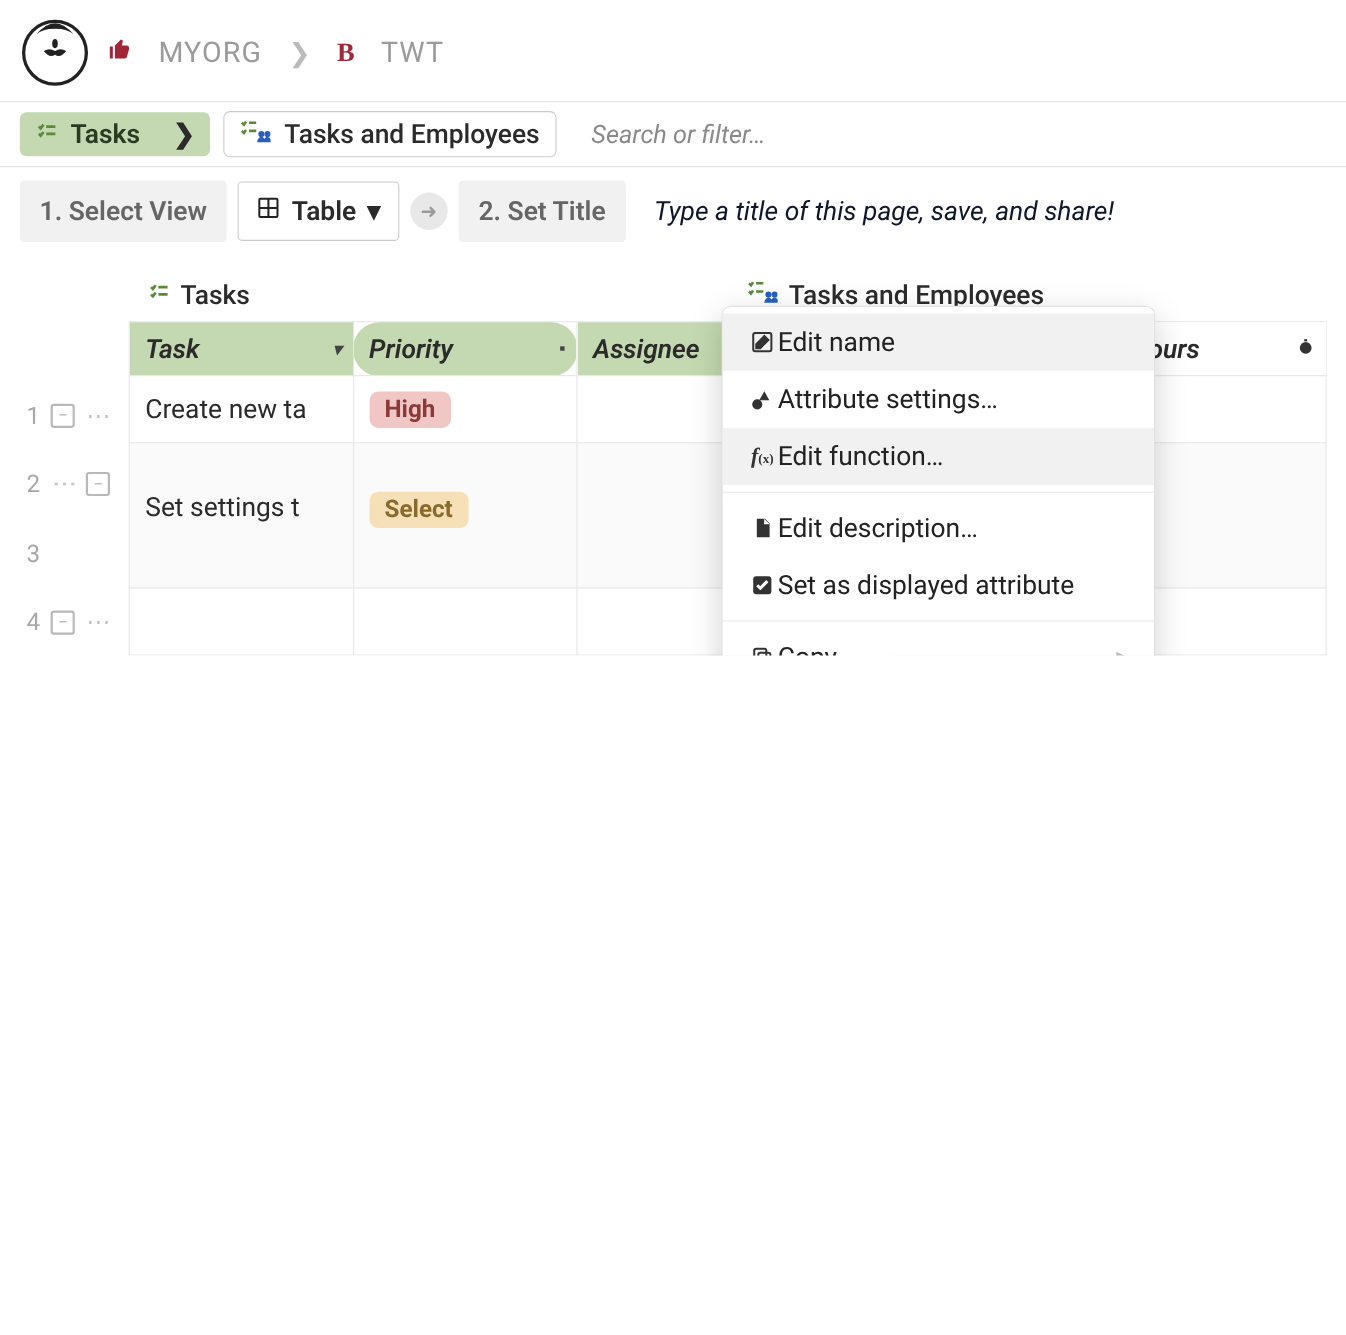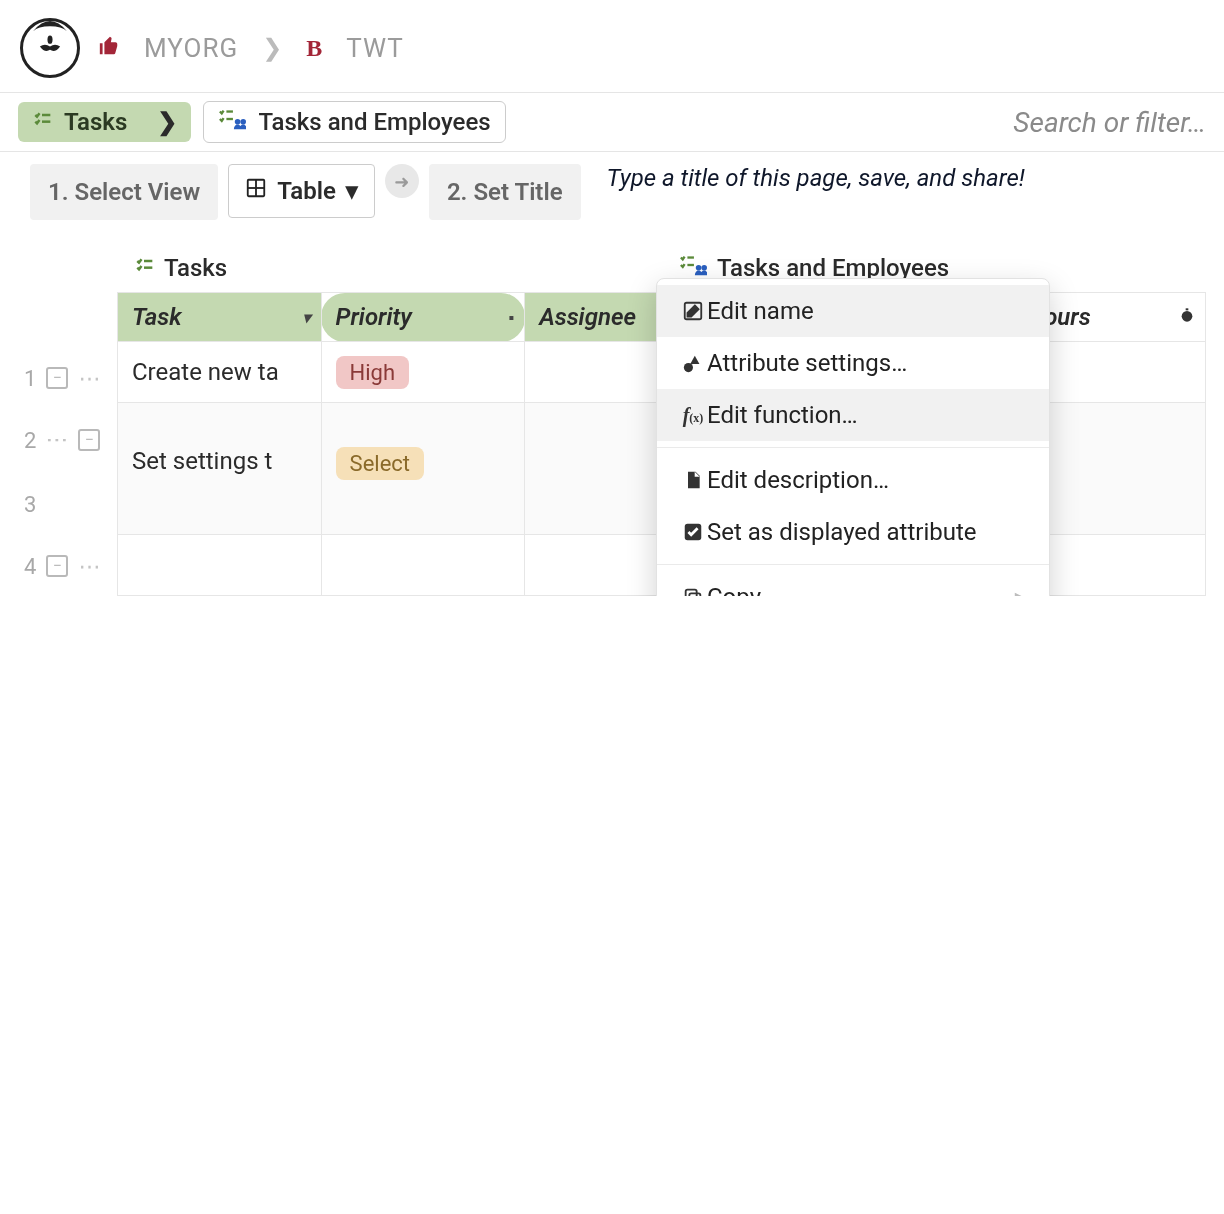--- a/index.html
+++ b/index.html
@@ -51,29 +51,28 @@
     background:#c4d9b1;
     color:#2b3a22;
   }
   .tab-chip.secondary {
     background:#fff; border:1px solid #ccc;
     font-weight:500;
   }
   .tab-chip .chev { margin-left:18px; color:#2b2b2b; }
   .list-ic { color:#5b8a3a; font-weight:bold; }
   .search-filter {
-    flex:1; color:#8a8a8a; font-style:italic; font-size:28px;
+    flex:1; color:#8a8a8a; font-style:italic; font-size:23px;
     padding-left:20px;
-    text-align:right;
   }
 
   
   .steps-bar {
-    display:flex; align-items:flex-start; gap:10px;
-    padding: 0 18px; margin-top:12px;margin-left:12px;
+    display:flex; align-items:center; gap:10px;
+    padding: 0 18px; margin-top:12px;
   }
   .step-box {
     background:#f1f1f1; color:#666;
     padding:14px 18px; border-radius:4px;
     font-size:24px; font-weight:600;
   }
   .view-dd {
     display:flex; align-items:center; gap:10px;
     border:1px solid #ccc; border-radius:4px;
     padding:12px 16px; font-size:24px; font-weight:600;
@@ -129,21 +128,21 @@
   .col-task { width:180px; }
   .col-priority { width:180px;border-radius:24px; }
   .col-assignee { width:182px; }
   .col-gap { width:72px; background:#fff !important; border-top:none !important; border-bottom:none !important; }
   td.col-gap { border:none; }
   .col-date { width:178px; }
   .col-hours { width:170px; }
 
   .badge {
     display:inline-block; padding:4px 14px; border-radius:8px;
-    font-size:22px; font-weight:400;
+    font-size:22px; font-weight:700;
   }
   .badge.high { background:#f1c7c6; color:#8a3a38; }
   .badge.medium { background:#f6e0b8; color:#8a6a2a; }
 
   tr.shade td { background:#fafafa; }
   tr.tall td { height:128px; vertical-align:top; padding-top:44px; }
 
   
   .ctx-menu {
     position:absolute;

